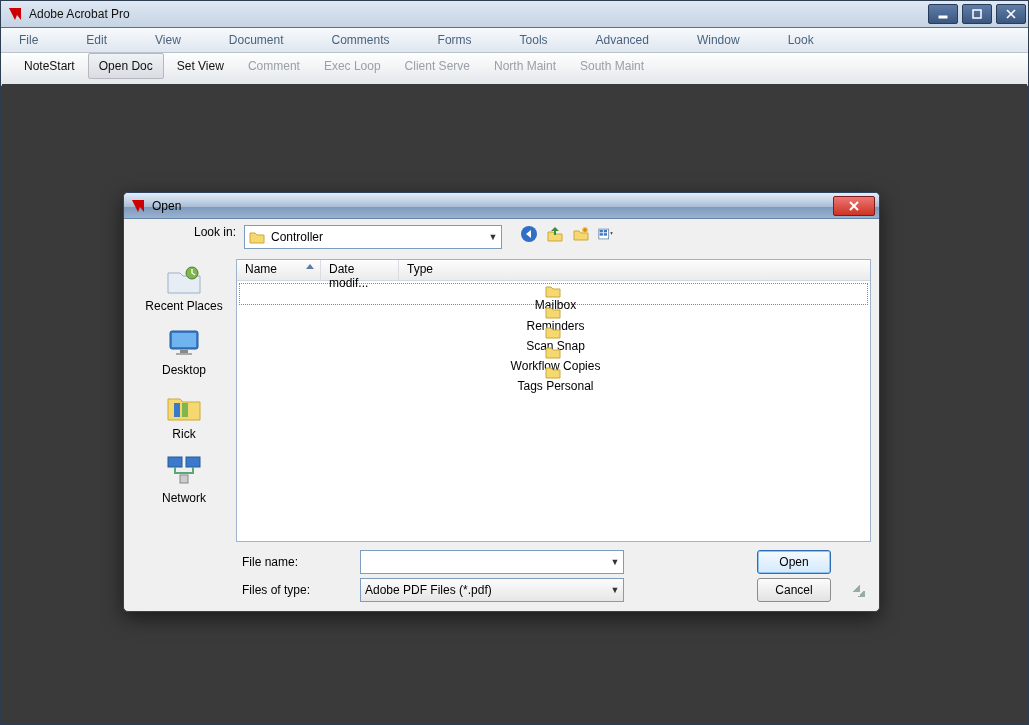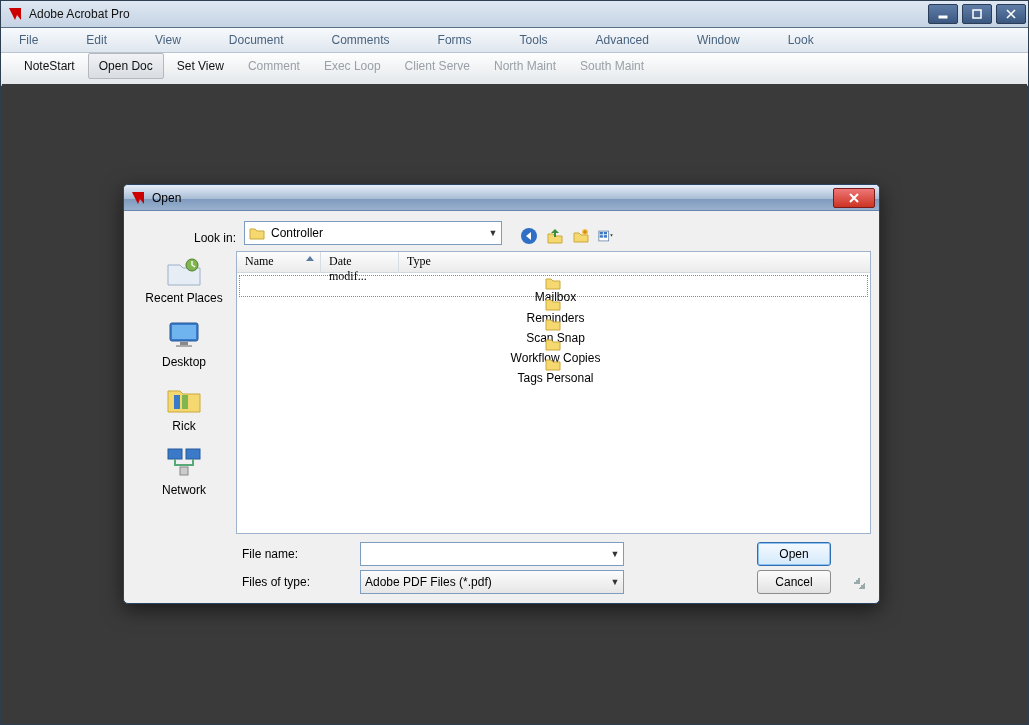--- a/index.html
+++ b/index.html
@@ -77,21 +77,21 @@
     border:1px solid #b5b9bf;
   }
 
   .workspace {
     position: absolute; left: 1px; right: 1px; top: 83px; bottom: 1px;
     background: #3a3a3a;
   }
 
   
   .dialog {
-    position: absolute; left: 122px; top: 183px;
+    position: absolute; left: 122px; top: 191px;
     width: 755px; height: 418px;
     background: #f0f0f0;
     border: 1px solid #2b4463;
     box-shadow: 0 6px 20px rgba(0,0,0,.55);
     border-radius: 5px;
     overflow: hidden;
   }
   .dlg-title {
     height: 25px;
     background: linear-gradient(180deg, #e6eef8 0%, #a9bdd6 55%, #7d99bc 55%, #9ab2cf 100%);
@@ -109,21 +109,21 @@
     display:flex; align-items:center; justify-content:center;
     color:#fff; font-weight:bold; font-size:10px;
     cursor: default;
   }
   .dlg-body {
     position:absolute; left:8px; right:8px; top:28px; bottom:8px;
     background:#f0f0f0;
   }
 
   .lookin-row {
-    display:flex; align-items:flex-end;
+    display:flex; align-items:flex-start;
     height: 28px;
     padding: 4px 0 4px 0;
   }
   .lookin-row .label {
     width: 104px; text-align:right; padding-right:8px;
     color:#000;
   }
   .combo {
     height:22px; background:#fff;
     border:1px solid #7e9cbf;
@@ -164,21 +164,20 @@
     background:#fff;
     border:1px solid #9fb3cc;
     display:flex; flex-direction:column;
     overflow:hidden;
   }
   .cols {
     height: 20px;
     background: linear-gradient(180deg,#fdfdfd,#ebebeb);
     border-bottom:1px solid #d0d7df;
     display:flex;
-    font-family:Liberation Serif, serif;
   }
   .col {
     border-right:1px solid #d7dde3;
     padding: 2px 8px;
     font-size:12px; color:#000;
     position:relative;
     cursor: default;
     box-sizing:border-box;
   }
   .col:nth-child(1){ width:84px; }

